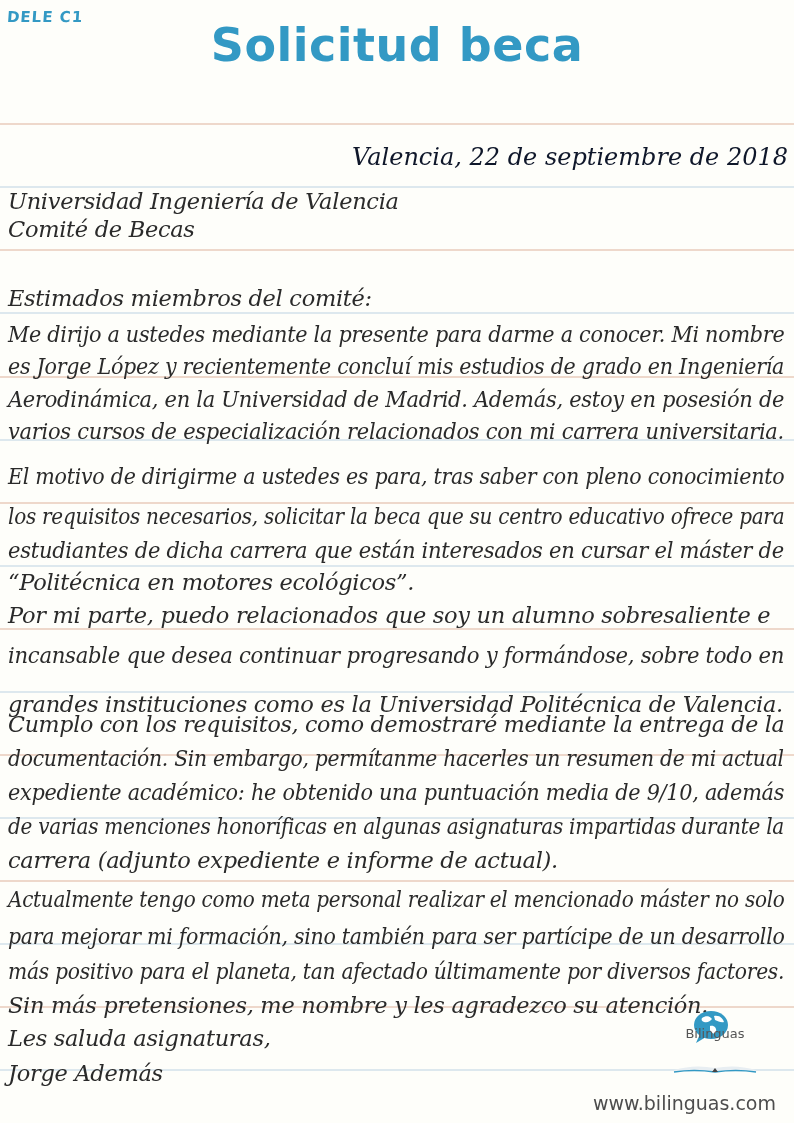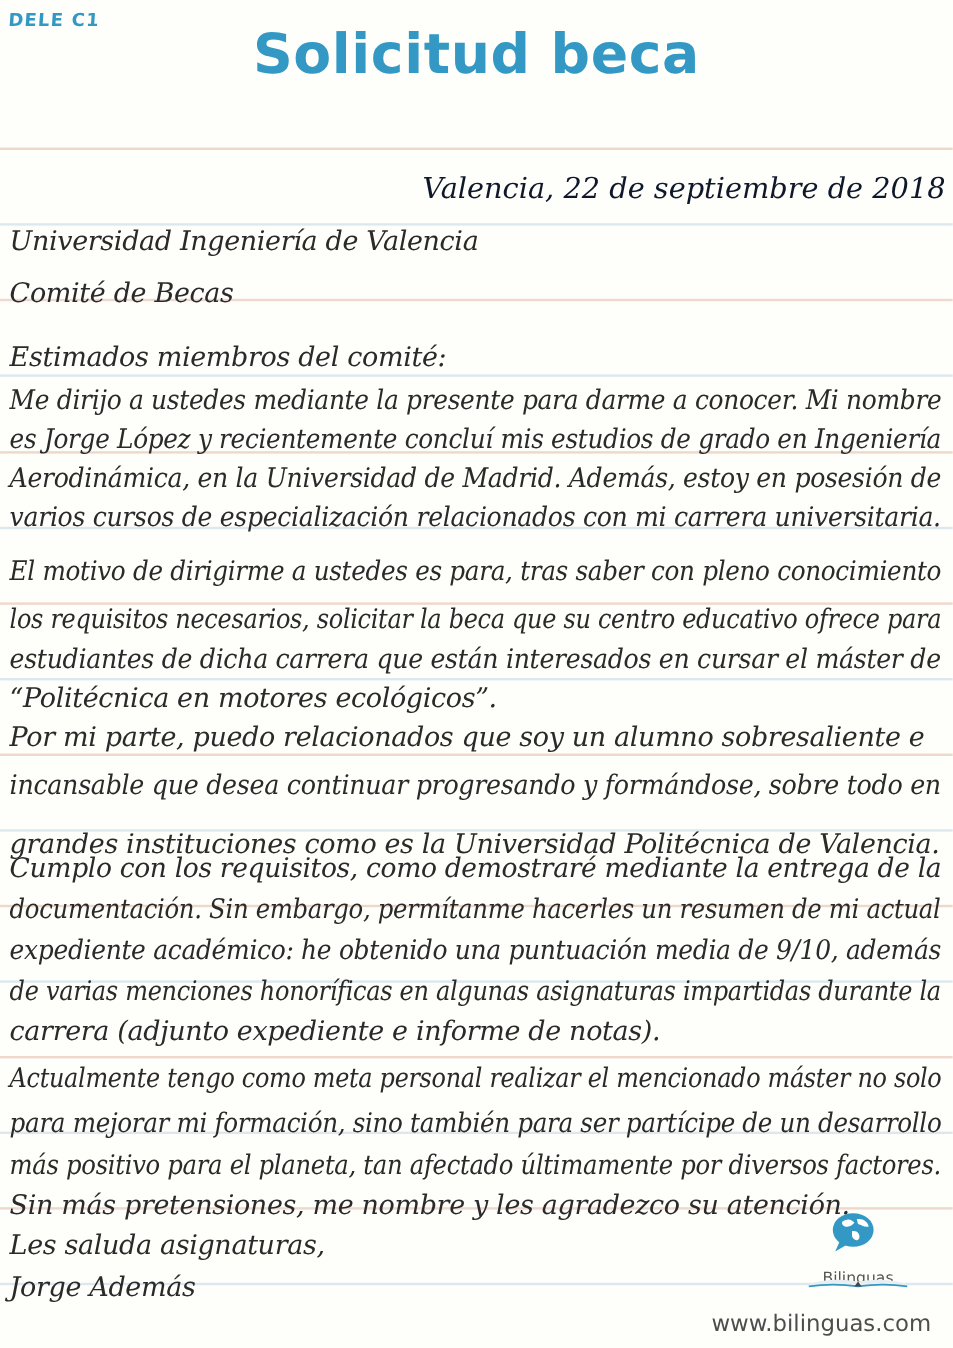--- a/index.html
+++ b/index.html
@@ -78,21 +78,21 @@
       position: absolute;
       left: 30px;
       top: 0;
       width: 40px;
       height: 34px;
     }
     .logo-text {
       position: absolute;
       left: 0;
       width: 110px;
-      top: 48px;
+      top: 16px;
       text-align: center;
       font-family: "DejaVu Sans", sans-serif;
       font-size: 13px;
       color: #555;
     }
     .logo-book {
       position: absolute;
       left: 12px;
       top: 52px;
       width: 86px;
@@ -126,41 +126,41 @@
 <div class="rule blue" style="top:943px"></div>
 <div class="rule peach" style="top:1006px"></div>
 <div class="rule blue" style="top:1069px"></div>
 
 <div class="level">DELE C1</div>
 <div class="title">Solicitud beca</div>
 
 <div class="date">Valencia, 22 de septiembre de 2018</div>
 
 <div class="letter-line" style="top:186px">Universidad Ingeniería de Valencia</div>
-<div class="letter-line" style="top:230px">Comité de Becas</div>
+<div class="letter-line" style="top:214px">Comité de Becas</div>
 
 <div class="letter-line" style="top:283px">Estimados miembros del comité:</div>
 
 <div>
   <div class="letter-line" style="top: 319px; transform-origin: left top; transform: scaleX(0.923);">Me dirijo a ustedes mediante la presente para darme a conocer. Mi nombre</div>
   <div class="letter-line" style="top: 351px; transform-origin: left top; transform: scaleX(0.918);">es Jorge López y recientemente concluí mis estudios de grado en Ingeniería</div>
   <div class="letter-line" style="top: 384px; transform-origin: left top; transform: scaleX(0.932);">Aerodinámica, en la Universidad de Madrid. Además, estoy en posesión de</div>
   <div class="letter-line" style="top: 416px; transform-origin: left top; transform: scaleX(0.933);">varios cursos de especialización relacionados con mi carrera universitaria.</div>
   <div class="letter-line" style="top: 461px; transform-origin: left top; transform: scaleX(0.915);">El motivo de dirigirme a ustedes es para, tras saber con pleno conocimiento</div>
   <div class="letter-line" style="top: 501px; transform-origin: left top; transform: scaleX(0.89);">los requisitos necesarios, solicitar la beca que su centro educativo ofrece para</div>
   <div class="letter-line" style="top: 535px; transform-origin: left top; transform: scaleX(0.936);">estudiantes de dicha carrera que están interesados en cursar el máster de</div>
   <div class="letter-line" style="top:567px">“Politécnica en motores ecológicos”.</div>
   <div class="letter-line" style="top:600px">Por mi parte, puedo relacionados que soy un alumno sobresaliente e</div>
   <div class="letter-line" style="top: 640px; transform-origin: left top; transform: scaleX(0.941);">incansable que desea continuar progresando y formándose, sobre todo en</div>
   <div class="letter-line" style="top:689px">grandes instituciones como es la Universidad Politécnica de Valencia.</div>
   <div class="letter-line" style="top: 709px; transform-origin: left top; transform: scaleX(0.984);">Cumplo con los requisitos, como demostraré mediante la entrega de la</div>
   <div class="letter-line" style="top: 743px; transform-origin: left top; transform: scaleX(0.902);">documentación. Sin embargo, permítanme hacerles un resumen de mi actual</div>
   <div class="letter-line" style="top: 777px; transform-origin: left top; transform: scaleX(0.925);">expediente académico: he obtenido una puntuación media de 9/10, además</div>
   <div class="letter-line" style="top: 811px; transform-origin: left top; transform: scaleX(0.891);">de varias menciones honoríficas en algunas asignaturas impartidas durante la</div>
-  <div class="letter-line" style="top:845px">carrera (adjunto expediente e informe de notas).</div>
+  <div class="letter-line" style="top:845px">carrera (adjunto expediente e informe de actual).</div>
   <div class="letter-line" style="top: 884px; transform-origin: left top; transform: scaleX(0.887);">Actualmente tengo como meta personal realizar el mencionado máster no solo</div>
   <div class="letter-line" style="top: 921px; transform-origin: left top; transform: scaleX(0.912);">para mejorar mi formación, sino también para ser partícipe de un desarrollo</div>
   <div class="letter-line" style="top: 956px; transform-origin: left top; transform: scaleX(0.901);">más positivo para el planeta, tan afectado últimamente por diversos factores.</div>
   <div class="letter-line" style="top:990px">Sin más pretensiones, me nombre y les agradezco su atención.</div>
 </div>
 
 <div class="letter-line" style="top:1023px">Les saluda asignaturas,</div>
 <div class="letter-line" style="top:1058px">Jorge Además</div>
 
 <div class="logo">

